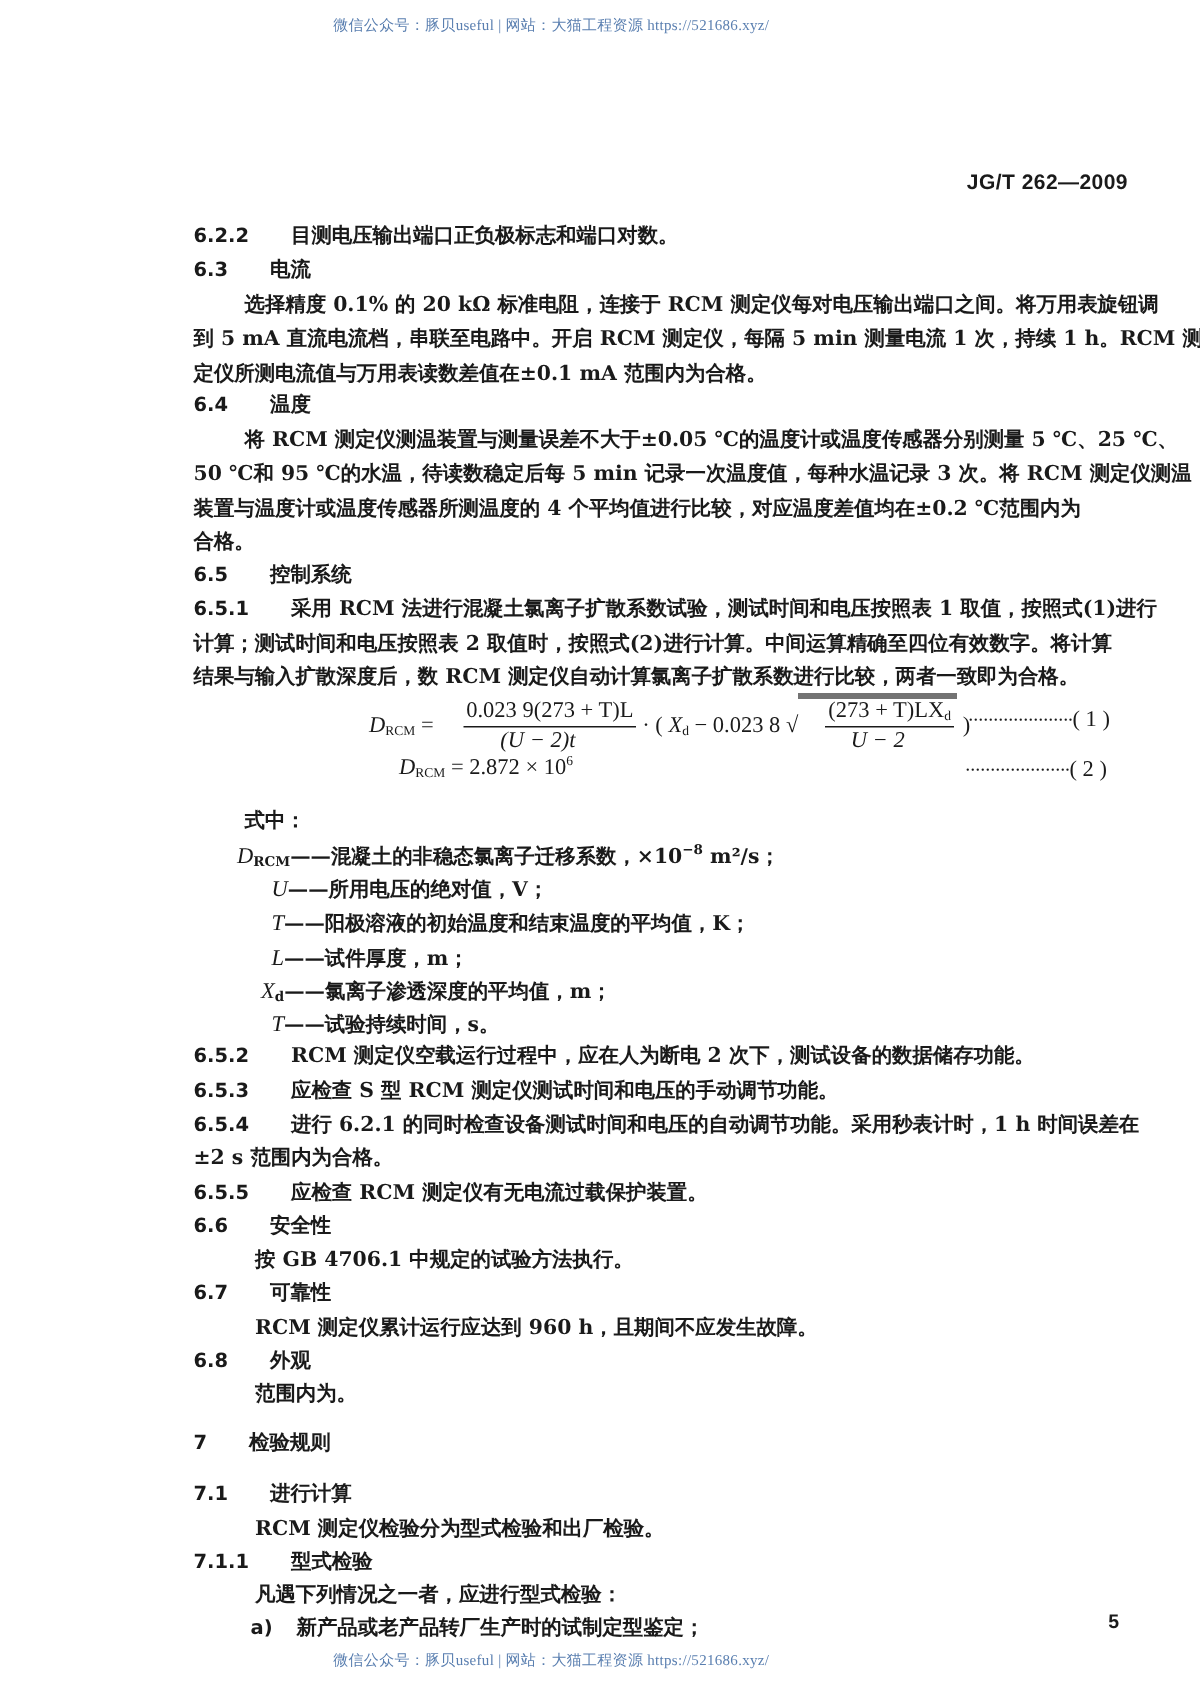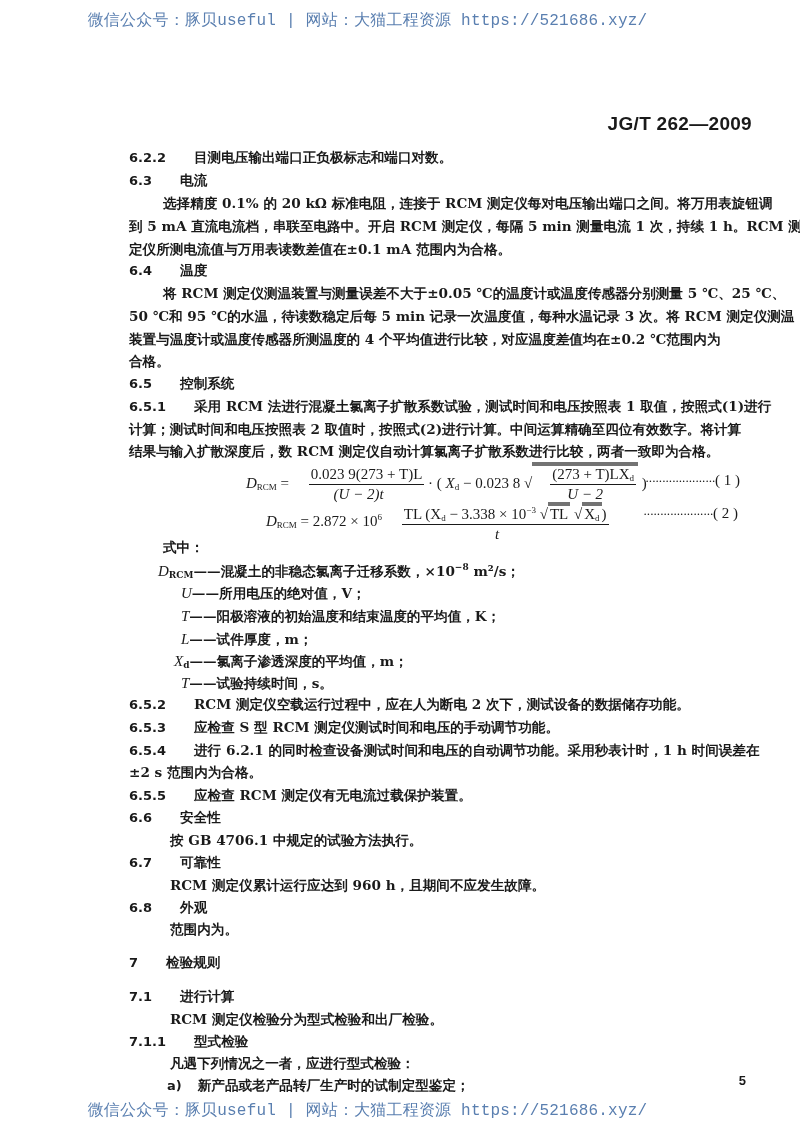--- a/index.html
+++ b/index.html
@@ -1,23 +1,23 @@
 <!DOCTYPE html>
 <html><head>
 <meta charset="utf-8">
 <style>
   html, body { margin:0; padding:0; }
   body { width:800px; height:1135px; background:#ffffff; position:relative; overflow:hidden;
          font-family:"DejaVu Serif", serif; color:#1a1a1a; }
-  .wm { position:absolute; left:0; width:735px; text-align:center; font-size:16px; color:#5a7fb0;
-        font-family:Liberation Mono, monospace; letter-spacing:0.2px; }
+  .wm { position:absolute; left:0; width:735px; text-align:center; font-size:10px; color:#5a7fb0;
+        font-family:Liberation Serif, serif; letter-spacing:0.2px; }
   .wm-top { top:10px; }
   .wm-bot { top:1100px; }
   .std { position:absolute; top:113px; right:48px; font-family:"Liberation Sans", sans-serif;
-         font-weight:bold; font-size:19px; letter-spacing:0.3px; }
+         font-weight:bold; font-size:14px; letter-spacing:0.3px; }
   .ln { position:absolute; left:129px; font-size:13.6px; line-height:1; white-space:nowrap; font-weight:bold; }
   .ind { left:163px; }
   .ind2 { left:170px; }
   .num { display:inline-block; margin-right:28px; font-family:"DejaVu Sans", sans-serif; font-weight:bold; font-size:13px; }
   .it { font-style:italic; font-family:"Liberation Serif", serif; font-size:15px; font-weight:normal; }
   .sub { font-size:9px; font-style:normal; vertical-align:-2px; }
   .sup { font-size:9px; vertical-align:6px; }
   .eq { position:absolute; font-family:"Liberation Serif", serif; font-size:15px; white-space:nowrap; color:#1a1a1a; }
   .frac { display:inline-block; vertical-align:middle; text-align:center; }
   .frac .n { display:block; border-bottom:1px solid #1a1a1a; padding:0 2px 1px;margin-left:16px; }
@@ -55,21 +55,20 @@
   <span> · ( </span><span class="it">X</span><span class="sub">d</span>
   <span>− 0.023 8</span>
   <span>√</span><span class="sqrt"><span class="frac"><span class="n"><span>(273 + T)LX</span><span class="sub">d</span></span><span class="d">U − 2</span></span></span>
   <span> )</span>
 </div>
 <div class="eq" style="left:645px; top:472px"><span class="dots">·····················</span><span>( 1 )</span></div>
 
 <div class="eq" style="left:266px; top:502px">
   <span class="it">D</span><span class="sub">RCM</span>
   <span> </span><span>= 2.872 × 10</span><span class="sup">6</span>
-  <span class="frac"><span class="n"><span>TL (X</span><span class="sub">d</span><span> − 3.338 × 10</span><span class="sup">−3</span> √<span class="sqrt">TL</span> √<span class="sqrt"><span>X</span><span class="sub">d</span></span>)</span><span class="d it">t</span></span>
 </div>
 <div class="eq" style="left:643px; top:505px"><span class="dots">·····················</span><span>( 2 )</span></div>
 
 <div class="ln ind" style="top:541px">式中：</div>
 <div class="ln" style="left:158px; top:563px"><span class="it">D</span><span class="sub">RCM</span><span>——混凝土的非稳态氯离子迁移系数，×10</span><span class="sup">−8</span><span> m²/s；</span></div>
 <div class="ln" style="left:181px; top:586px"><span class="it">U</span><span>——所用电压的绝对值，V；</span></div>
 <div class="ln" style="left:181px; top:609px"><span class="it">T</span><span>——阳极溶液的初始温度和结束温度的平均值，K；</span></div>
 <div class="ln" style="left:181px; top:632px"><span class="it">L</span><span>——试件厚度，m；</span></div>
 <div class="ln" style="left:174px; top:654px"><span class="it">X</span><span class="sub">d</span><span>——氯离子渗透深度的平均值，m；</span></div>
 <div class="ln" style="left:181px; top:676px"><span class="it">T</span><span>——试验持续时间，s。</span></div>

